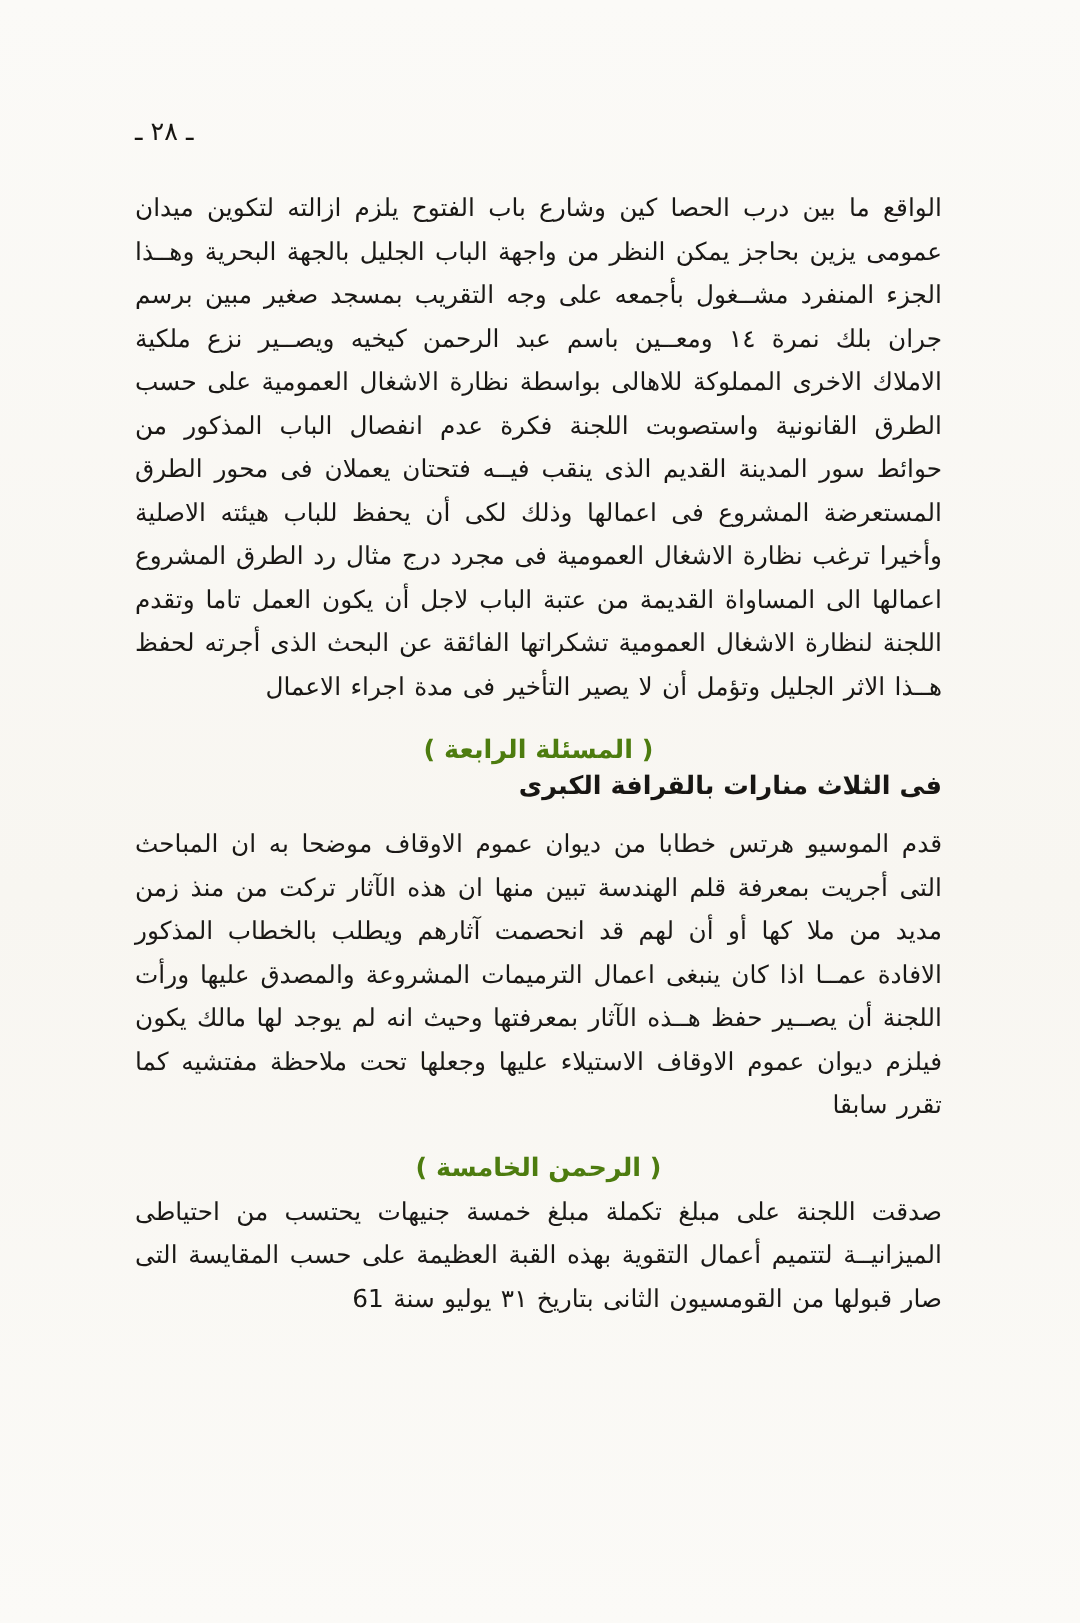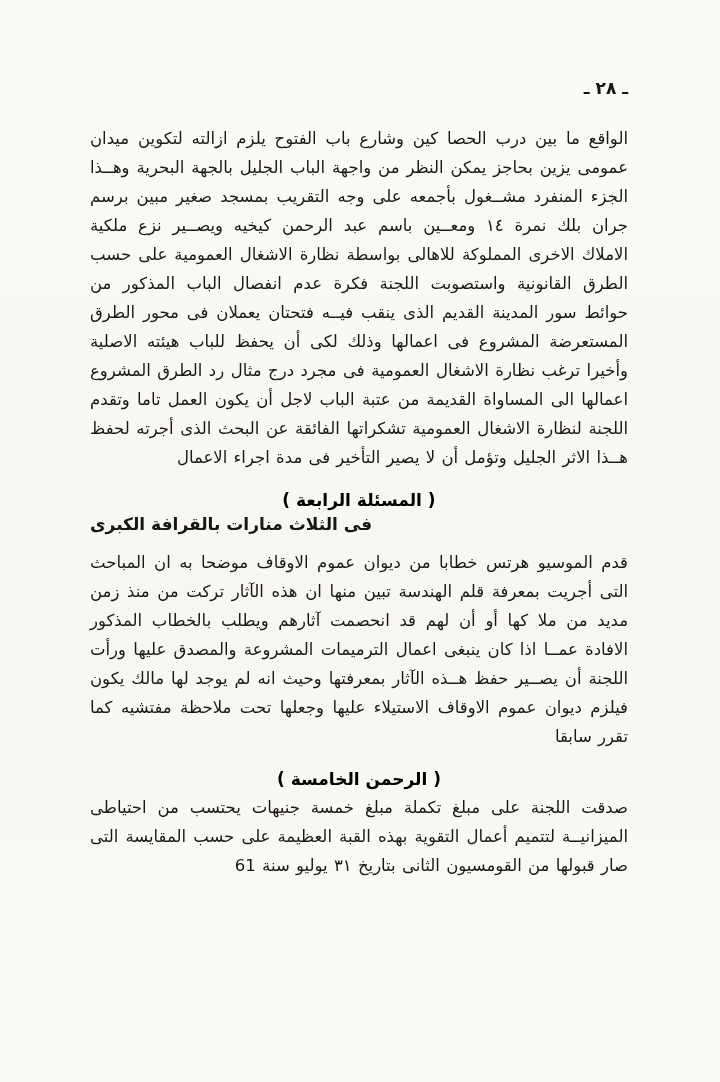--- a/index.html
+++ b/index.html
@@ -16,47 +16,47 @@
     overflow: hidden;
   }
   .scan-page {
     box-sizing: border-box;
     width: 720px;
     height: 1082px;
     padding: 78px 92px 60px 90px;
     direction: rtl;
   }
   .page-number {
-    text-align: right;
+    text-align: left;
     font-size: 17px;
-    font-weight: 700;
+    font-weight: 400;
     letter-spacing: 2px;
     margin-bottom: 26px;
     color: #161410;
   }
   .body-paragraph {
     font-size: 16.5px;
     font-weight: 400;
     line-height: 29px;
     text-align: justify;
     text-justify: inter-word;
     margin: 0 0 6px 0;
     color: #1a1815;
     letter-spacing: 0.2px;
     word-spacing: 1px;
   }
   .section-heading {
     text-align: center;
     font-size: 17px;
     font-weight: 700;
     margin: 18px 0 4px 0;
-    color: #000000;
+    color: #4d7c0f;
   }
   .section-subheading {
-    text-align: left;
+    text-align: right;
     font-size: 17px;
     font-weight: 700;
     margin: 2px 0 14px 0;
     color: #181613;
   }
 </style>
 </head>
 <body>
 
 <div class="scan-page">

